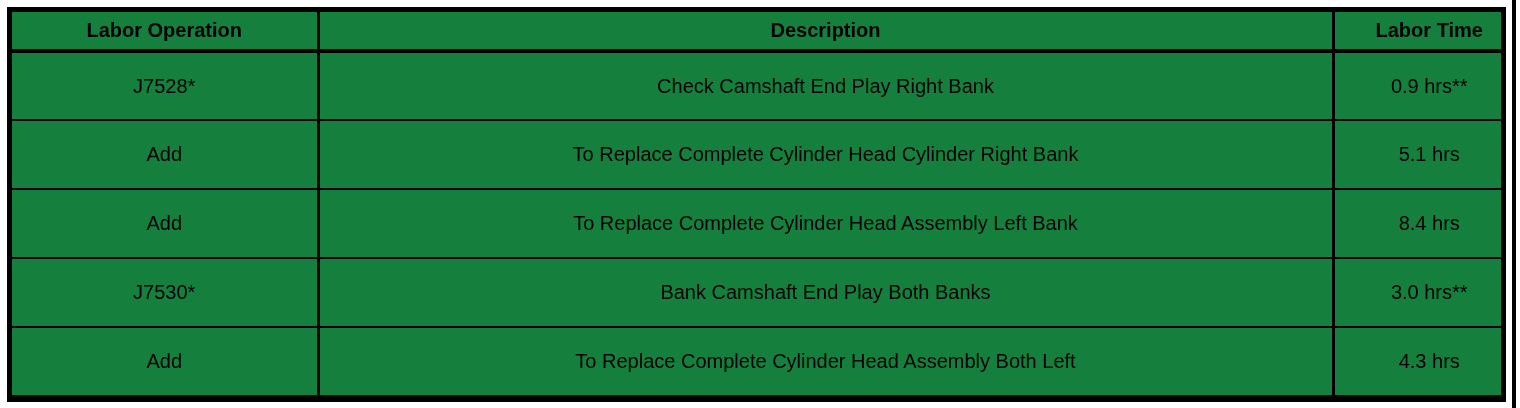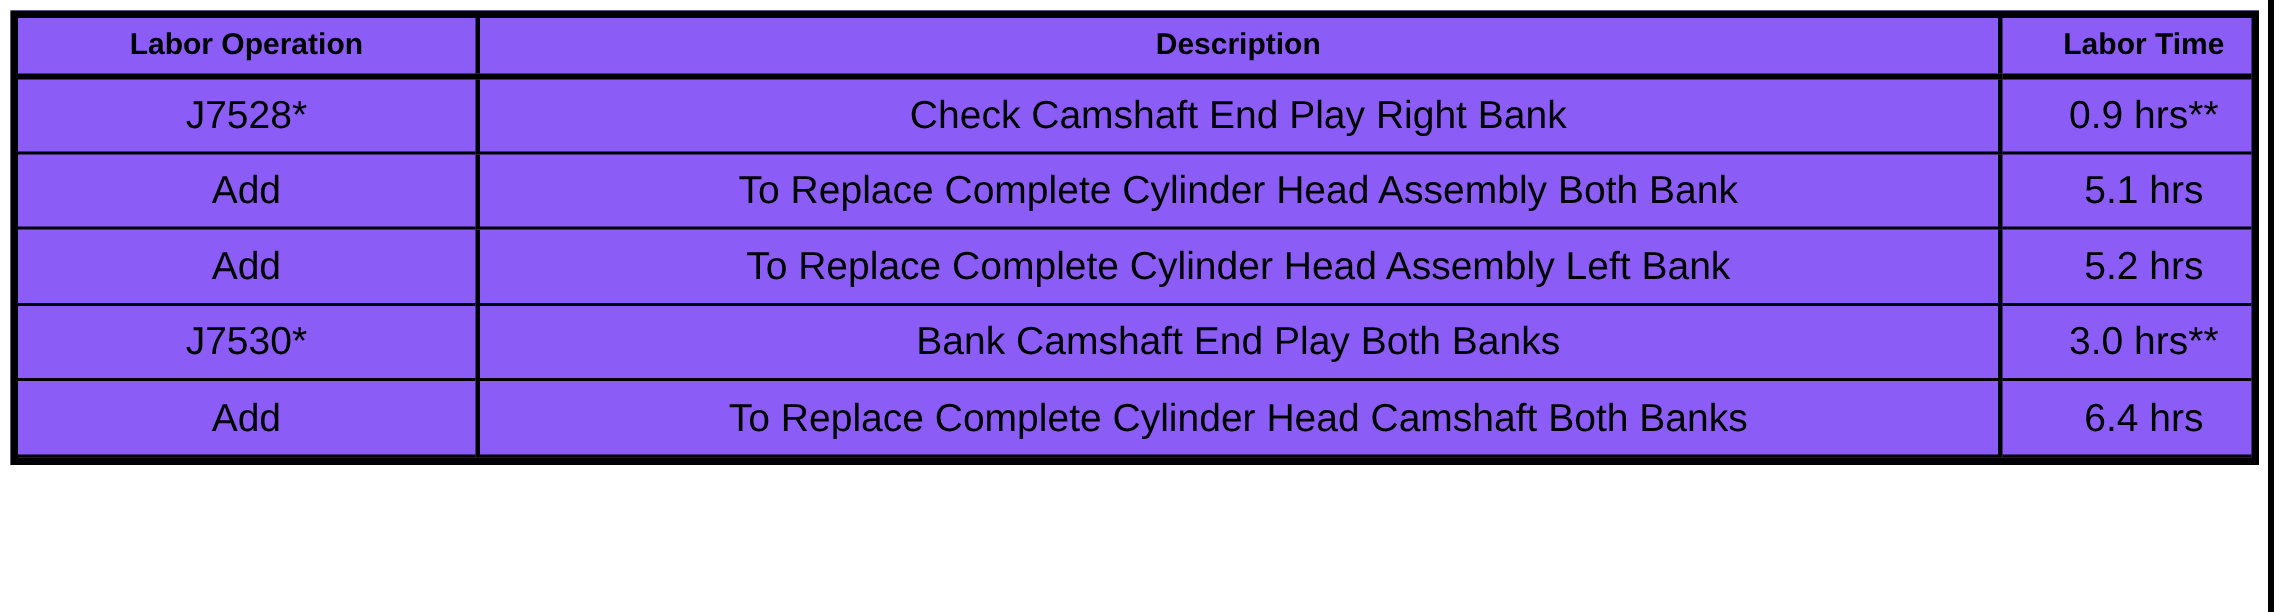--- a/index.html
+++ b/index.html
@@ -13,41 +13,41 @@
     position: relative;
     font-family: "Liberation Sans", sans-serif;
     color: #000000;
     overflow: hidden;
   }
   .table-frame {
     position: absolute;
     left: 7px;
     top: 7px;
     width: 1499px;
-    height: 303px;
+    height: 395px;
     box-sizing: border-box;
     border: 5px solid #000000;
-    background: #8b5cf6;
+    background: #15803d;
   }
   table.labor-table {
     border-collapse: collapse;
     table-layout: fixed;
     width: 100%;
     height: 100%;
   }
   .labor-table th,
   .labor-table td {
     border-top: 2px solid #000000;
     border-bottom: 2px solid #000000;
     border-left: 3px solid #000000;
     border-right: 3px solid #000000;
     padding: 0;
     text-align: center;
     vertical-align: middle;
-    font-size: 26px;
+    font-size: 20px;
     line-height: 1.15;
     overflow: hidden;
     white-space: nowrap;
   }
   .labor-table th:first-child,
   .labor-table td:first-child { border-left: 0; }
   .labor-table th:last-child,
   .labor-table td:last-child { border-right: 0; padding-left: 23px; }
   .labor-table thead th {
     border-top: 0;
@@ -94,35 +94,35 @@
       </tr>
     </thead>
     <tbody>
       <tr style="height:41px">
         <td>J7528*</td>
         <td>Check Camshaft End Play Right Bank</td>
         <td>0.9 hrs**</td>
       </tr>
       <tr style="height:41px">
         <td>Add</td>
-        <td>To Replace Complete Cylinder Head Assembly Both Bank</td>
+        <td>To Replace Complete Cylinder Head Cylinder Right Bank</td>
         <td>5.1 hrs</td>
       </tr>
       <tr style="height:41px">
         <td>Add</td>
         <td>To Replace Complete Cylinder Head Assembly Left Bank</td>
-        <td>5.2 hrs</td>
+        <td>8.4 hrs</td>
       </tr>
       <tr style="height:41px">
         <td>J7530*</td>
         <td>Bank Camshaft End Play Both Banks</td>
         <td>3.0 hrs**</td>
       </tr>
       <tr style="height:41px">
         <td>Add</td>
-        <td>To Replace Complete Cylinder Head Camshaft Both Banks</td>
-        <td>6.4 hrs</td>
+        <td>To Replace Complete Cylinder Head Assembly Both Left</td>
+        <td>4.3 hrs</td>
       </tr>
     </tbody>
   </table>
 </div>
 
 <div class="page-edge-line"></div>
 
 </body></html>

